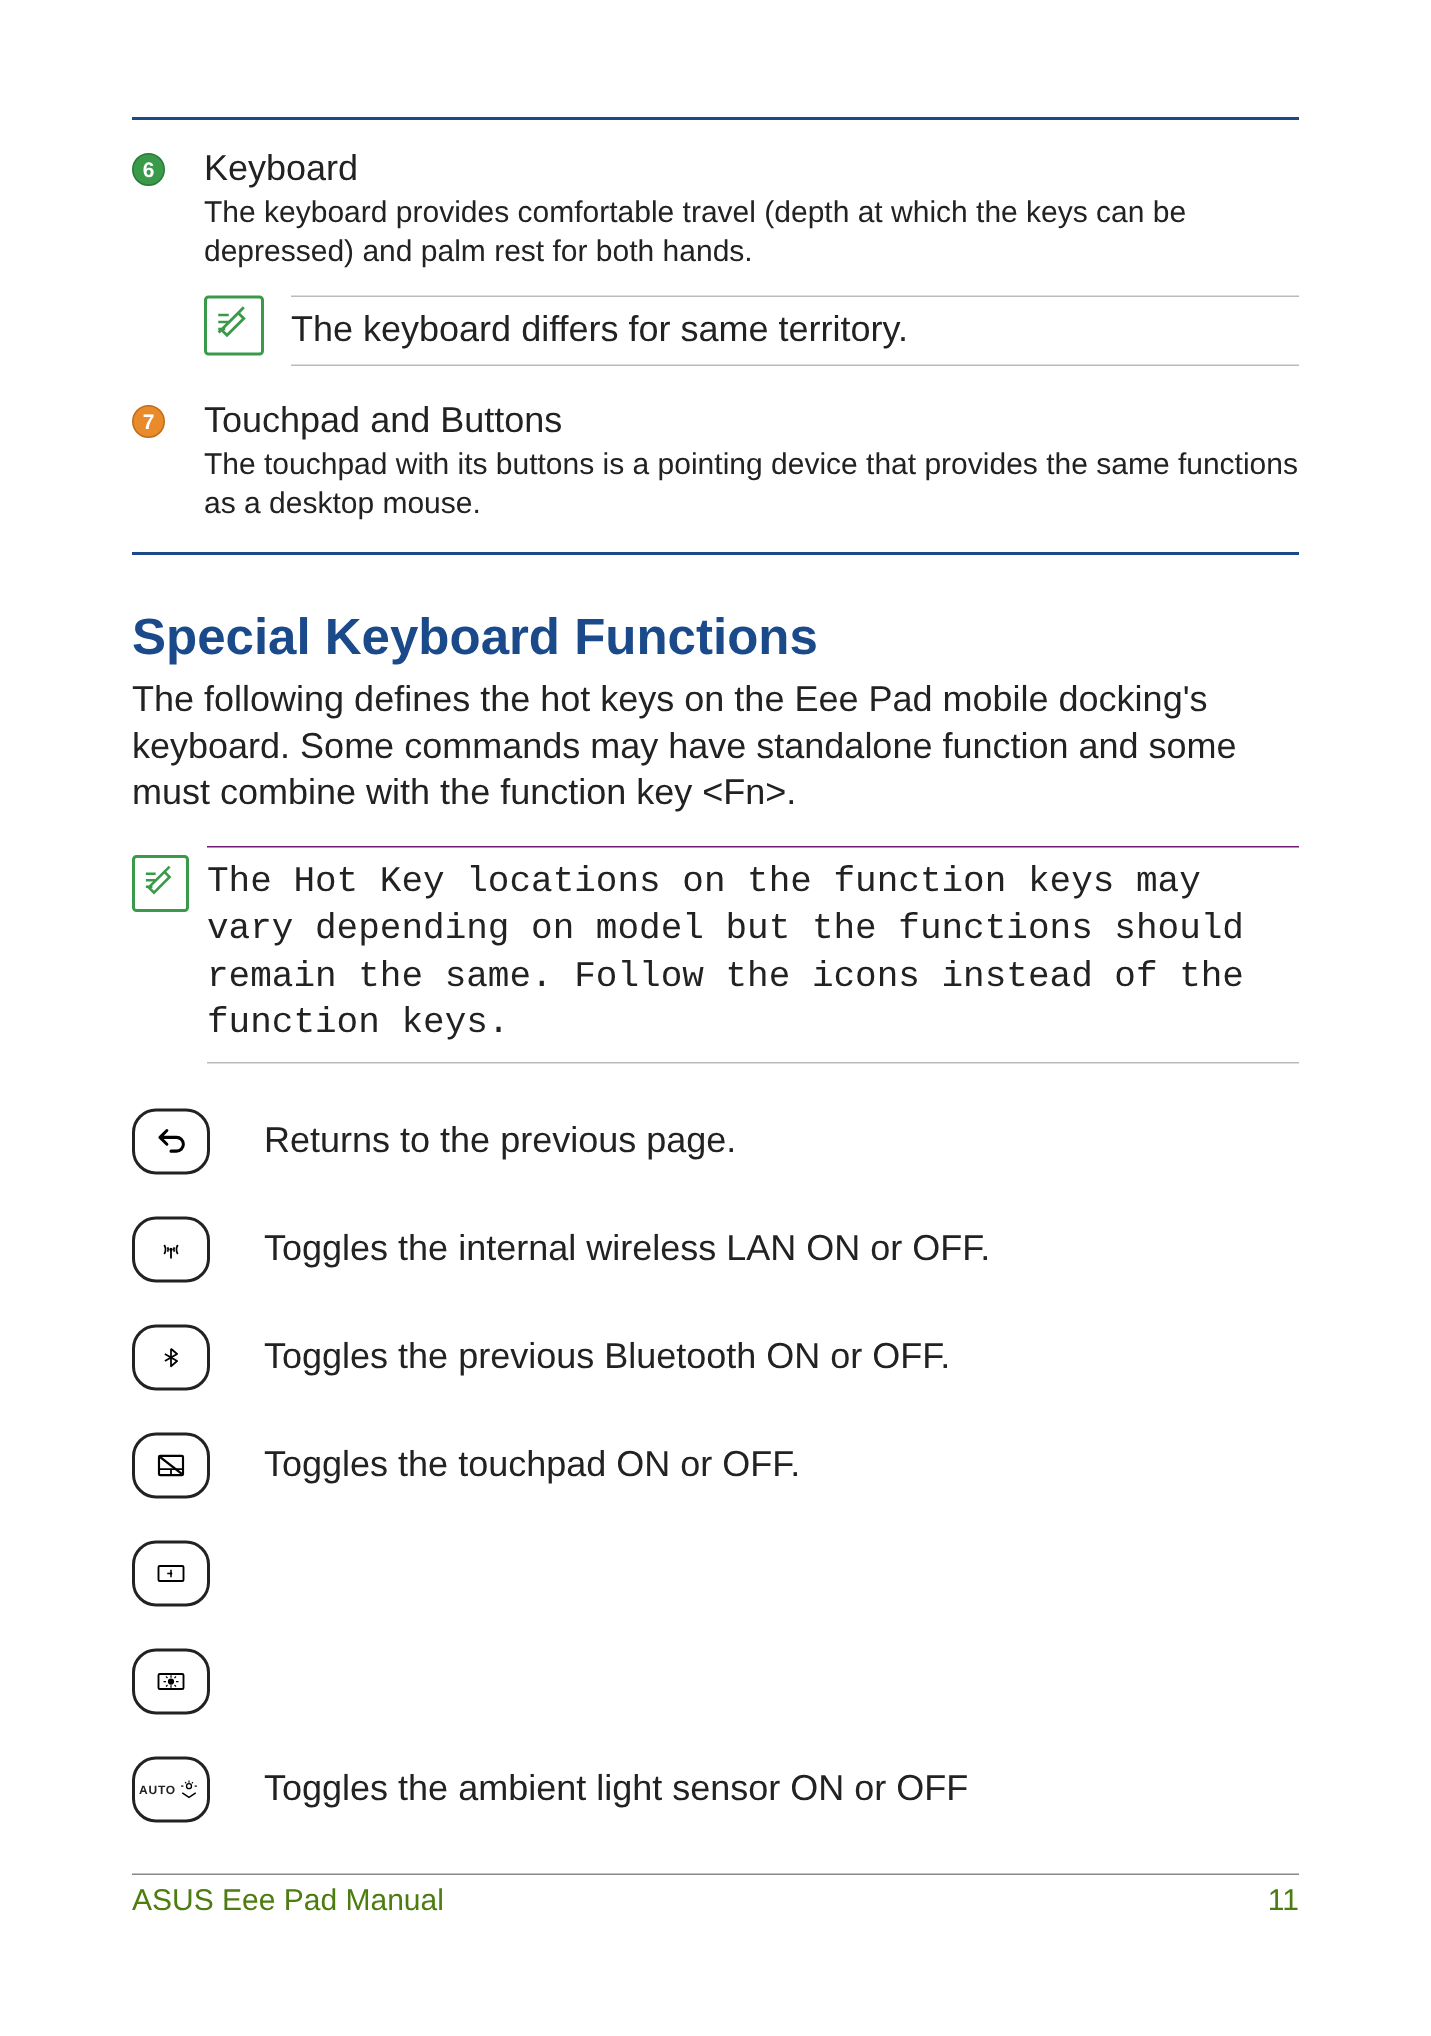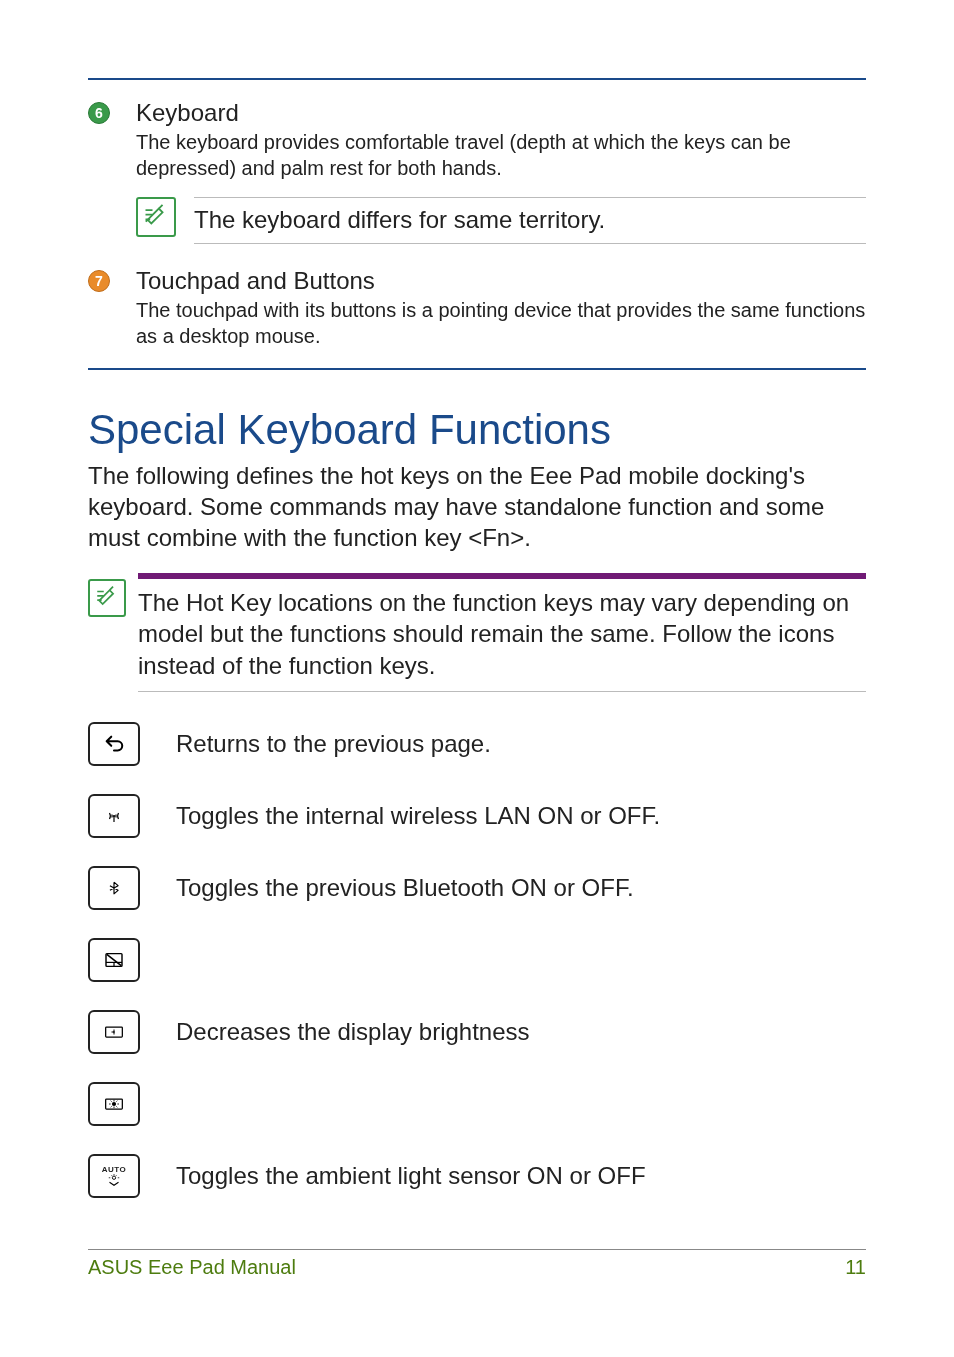--- a/index.html
+++ b/index.html
@@ -76,22 +76,22 @@
     font-size: 24px;
     line-height: 1.3;
   }
   .mid-rule {
     border-top: 2px solid #1a4a8a;
     margin-top: 6px;
     margin-bottom: 36px;
   }
   .section-title {
     color: #1a4a8a;
-    font-weight: 400;
-    font-size: 42px;
+    font-weight: 700;
+    font-size: 34px;
     margin-bottom: 6px;
   }
   .section-intro {
     font-size: 24px;
     line-height: 1.3;
     margin-bottom: 20px;
   }
   .note-block2 {
     display: flex;
     align-items: flex-start;
@@ -101,42 +101,42 @@
     width: 38px; height: 38px;
     border: 2px solid #3a9a4a;
     border-radius: 3px;
     display: flex; align-items: center; justify-content: center;
     flex: 0 0 38px;
     margin-right: 12px;
     margin-top: 6px;
   }
   .note-text-wrap2 {
     flex: 1;
-    border-top: 6px solid #701a75;
+    border-top: 1px solid #701a75;
     border-bottom: 1px solid #bbb;
     padding: 8px 0 10px 0;
+    font-family: Liberation Mono, monospace;
   }
   .key-row {
     display: flex;
     align-items: center;
     margin-bottom: 28px;
   }
   .key-col {
     width: 88px;
     flex: 0 0 88px;
     display: flex;
     align-items: center;
     justify-content: flex-start;
   }
   .keycap {
     width: 52px; height: 44px;
     border: 2px solid #222;
-    border-radius: 6px;
-    display: flex;
-    flex-direction: column;
+    border-radius: 16px;
+    display: flex;
     align-items: center;
     justify-content: center;
     font-size: 20px;
   }
   .keycap .auto-label {
     font-size: 8px;
     font-weight: 700;
     letter-spacing: 0.5px;
     margin-bottom: -1px;
   }
@@ -259,33 +259,33 @@
     <div class="key-col">
       <div class="keycap">
         <svg width="20" height="16" viewBox="0 0 24 20">
             <rect x="2" y="2" width="20" height="16" rx="1" stroke="#000" stroke-width="1.8" fill="none"></rect>
             <line x1="2" y1="13" x2="22" y2="13" stroke="#000" stroke-width="1.5"></line>
             <line x1="12" y1="13" x2="12" y2="18" stroke="#000" stroke-width="1.5"></line>
             <line x1="3" y1="3" x2="21" y2="17" stroke="#000" stroke-width="2"></line>
           </svg>
       </div>
     </div>
+    <div class="key-desc">Toggles the touchpad ON or OFF.</div>
   </div>
 
   <div class="key-row">
     <div class="key-col">
       <div class="keycap">
         <svg width="20" height="14" viewBox="0 0 24 16">
             <rect x="2" y="2" width="20" height="12" rx="1" stroke="#000" stroke-width="1.5" fill="none"></rect>
             <path d="M12 5 L12 11 M12 8 L9 8" stroke="#000" stroke-width="1.2"></path>
             <circle cx="12" cy="8" r="1" fill="#000"></circle>
           </svg>
       </div>
     </div>
-    <div class="key-desc">Decreases the display brightness</div>
   </div>
 
   <div class="key-row">
     <div class="key-col">
       <div class="keycap">
         <svg width="20" height="14" viewBox="0 0 24 16">
             <rect x="2" y="2" width="20" height="12" rx="1" stroke="#000" stroke-width="1.5" fill="none"></rect>
             <circle cx="12" cy="8" r="2.5" fill="#000"></circle>
             <path d="M12 3 v2 M12 11 v2 M6 8 h2 M16 8 h2 M8 4 l1.2 1.2 M16 4 l-1.2 1.2 M8 12 l1.2 -1.2 M16 12 l-1.2 -1.2" stroke="#000" stroke-width="1"></path>
           </svg>

